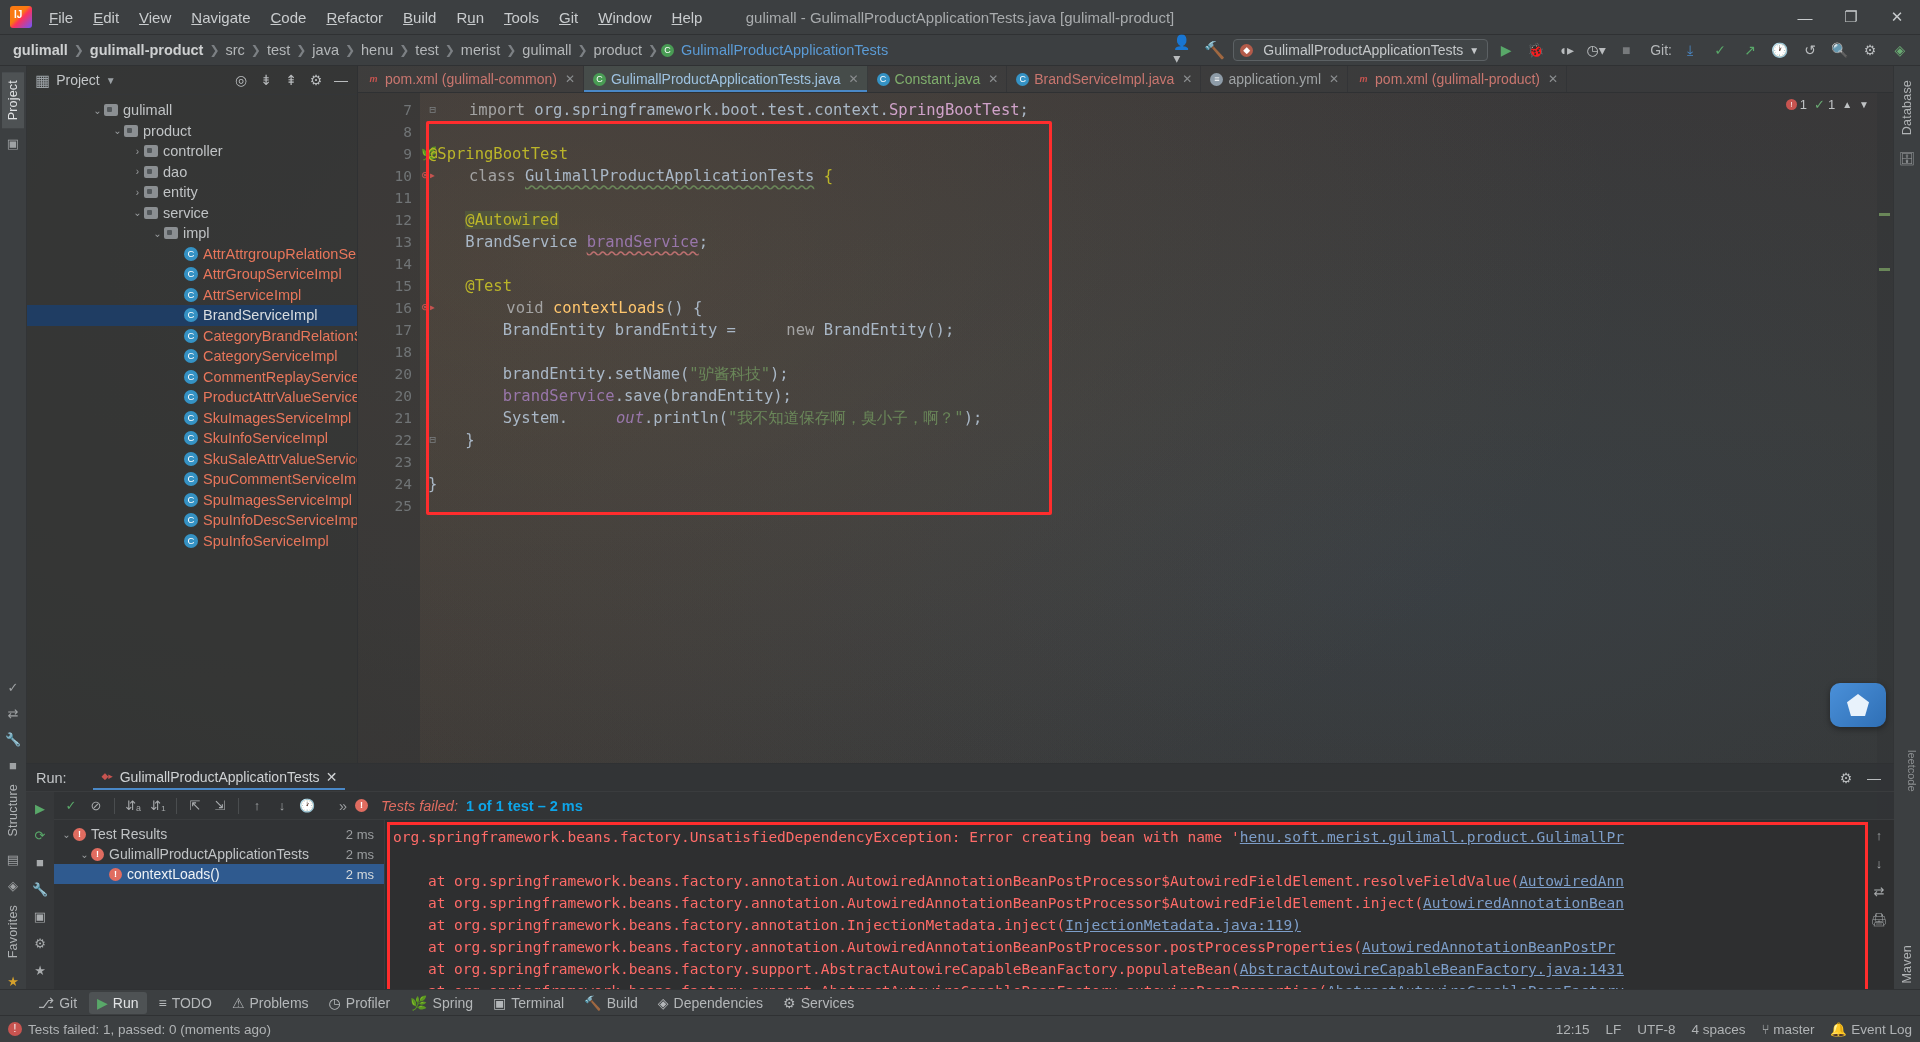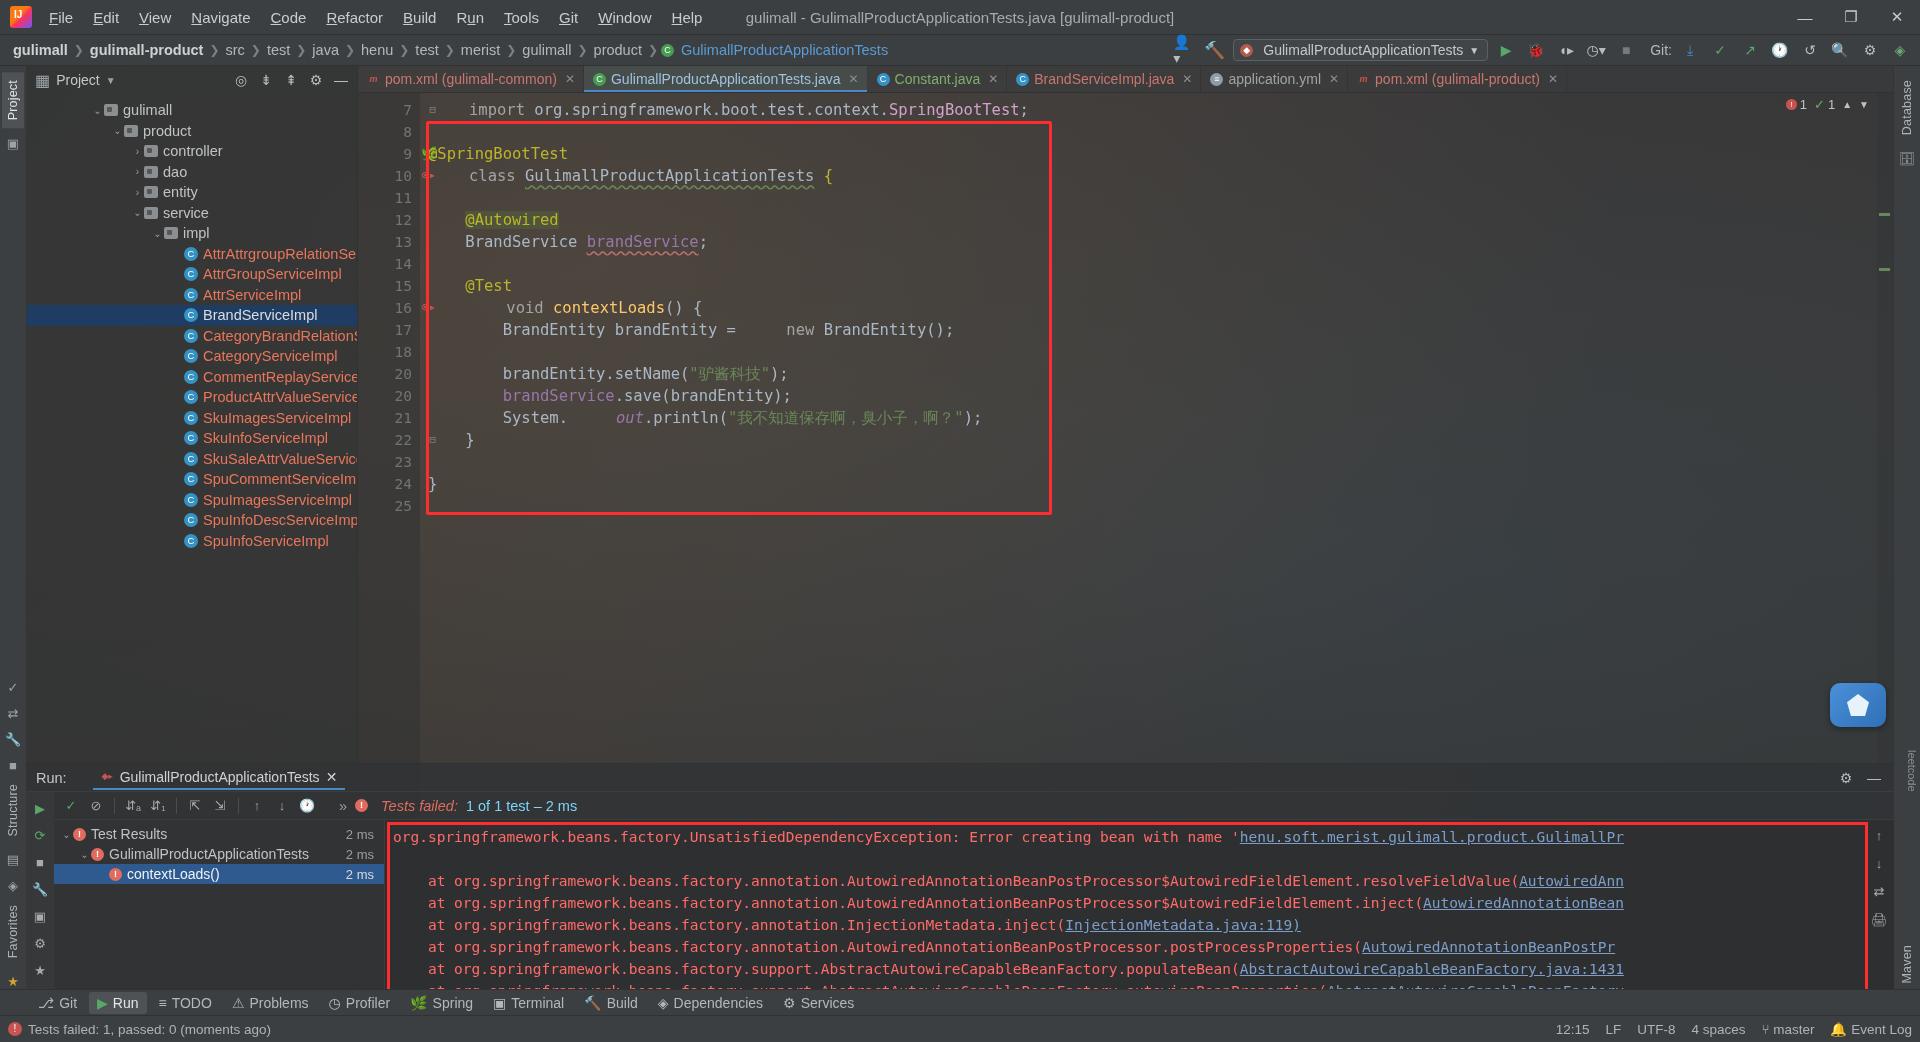--- a/index.html
+++ b/index.html
@@ -482,21 +482,21 @@
           <div class="ttico">⇱</div>
           <div class="ttico">⇲</div>
           <div class="tsep"></div>
           <div class="ttico">↑</div>
           <div class="ttico">↓</div>
           <div class="ttico">🕐</div>
           <div id="statusline">
             <span style="color:#9b9ea0;">»</span>
             <span class="errico">!</span>
             <span class="failed">Tests failed:</span>
-            <span style="color:#7dd3fc;">1 of 1 test – 2 ms</span>
+            <span style="color:#0ea5e9;font-weight:bold;">1 of 1 test – 2 ms</span>
           </div>
         </div>
         <div id="testsplit">
           <div id="testtree">
               <div class="ttrow" style="padding-left: 6px;">
                 <span class="arrow">⌄</span>
                 <span class="errico">!</span>
                 <span style="color: rgb(192, 195, 197);">Test Results</span>
                 <span class="ms">2 ms</span>
               </div>

